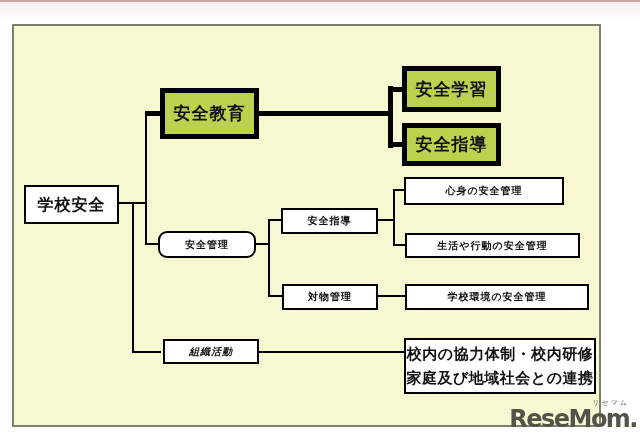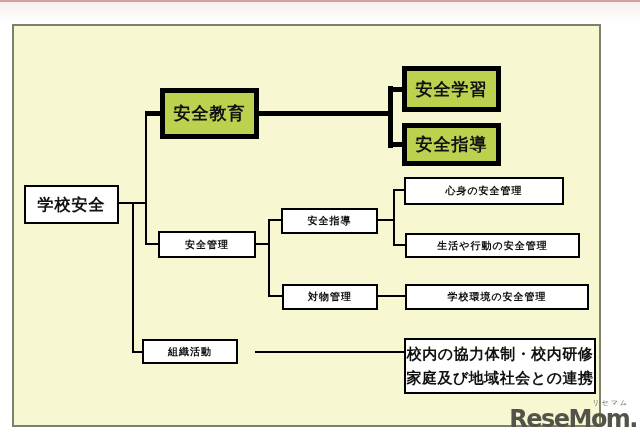--- a/index.html
+++ b/index.html
@@ -101,33 +101,33 @@
     <div class="line" style="left:241px;top:325px;width:149px;height:2px;"></div>
 
     <div class="node" id="n-school" style="left:10px;top:159px;">学校安全</div>
 
     <div class="node green" id="n-education" style="left:146px;top:62px;font-family:Liberation Serif, serif;">安全教育</div>
 
     <div class="node green" id="n-learning" style="left:388px;top:40px;">安全学習</div>
 
     <div class="node green" id="n-guidance" style="left:388px;top:97px;">安全指導</div>
 
-    <div class="node" id="n-management" style="left:144px;top:205px;">安全管理</div>
+    <div class="node" id="n-management" style="left:144px;top:205px;border-radius:9px;">安全管理</div>
 
     <div class="node" id="n-personal" style="left:267px;top:182px;">安全指導</div>
 
     <div class="node" id="n-mindbody" style="left:390px;top:151px;">心身の安全管理</div>
 
     <div class="node" id="n-lifebehavior" style="left:391px;top:207px;">生活や行動の安全管理</div>
 
     <div class="node" id="n-property" style="left:268px;top:258px;">対物管理</div>
 
     <div class="node" id="n-environment" style="left:391px;top:258px;">学校環境の安全管理</div>
 
-    <div class="node" id="n-organization" style="left:128px;top:313px;">組織活動</div>
+    <div class="node" id="n-organization" style="left:149px;top:313px;font-style:italic;">組織活動</div>
 
     <div class="node" id="n-cooperation" style="left:390px;top:312px;">
       <span>校内の協力体制・校内研修</span>
       <span>家庭及び地域社会との連携</span>
     </div>
 
   </div>
 
   <div id="logo">
     <span class="kana">リセマム</span>

